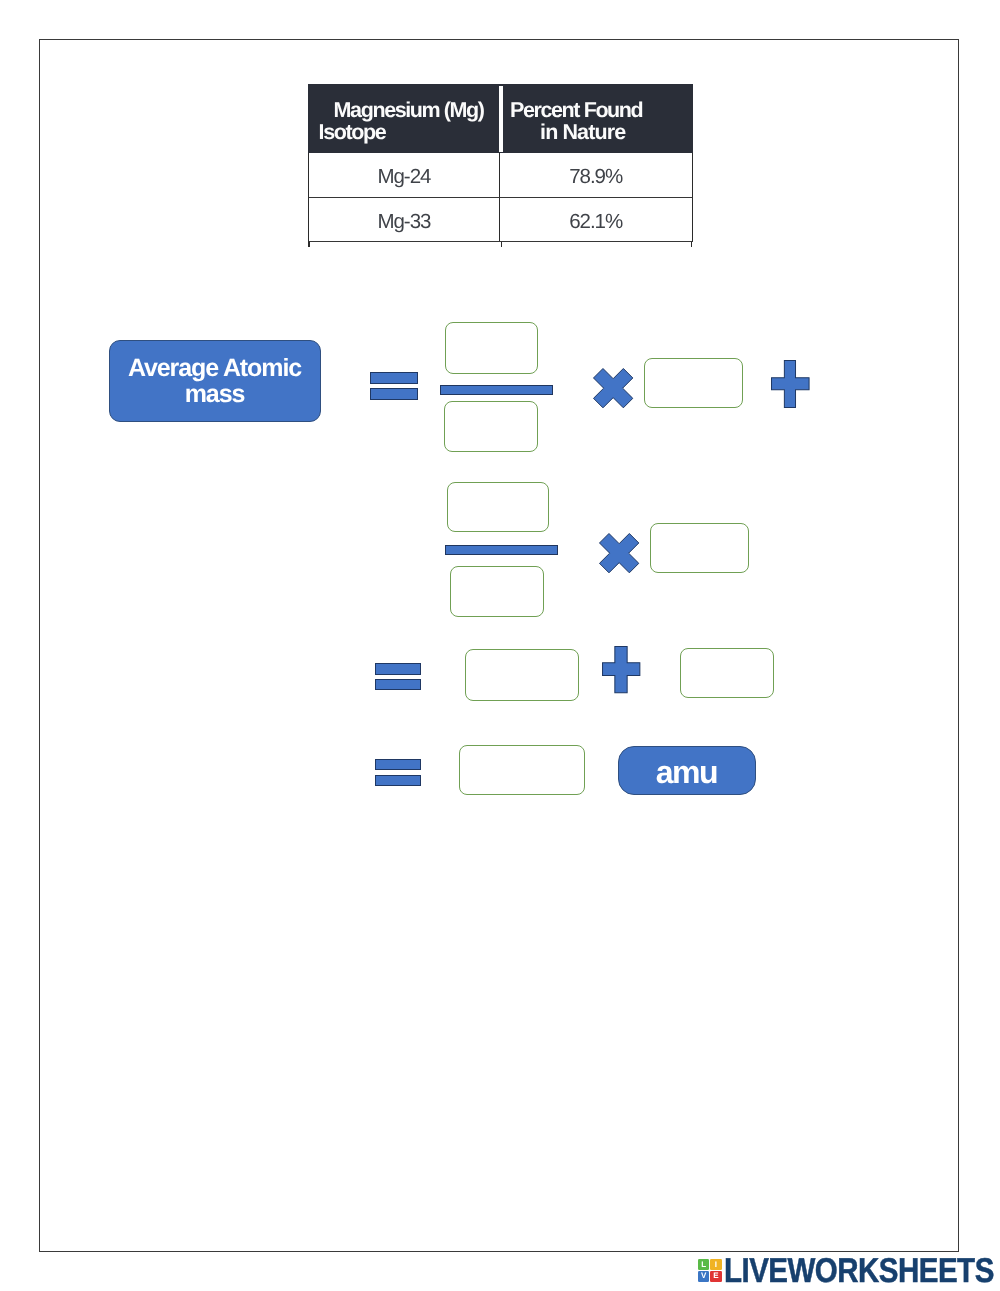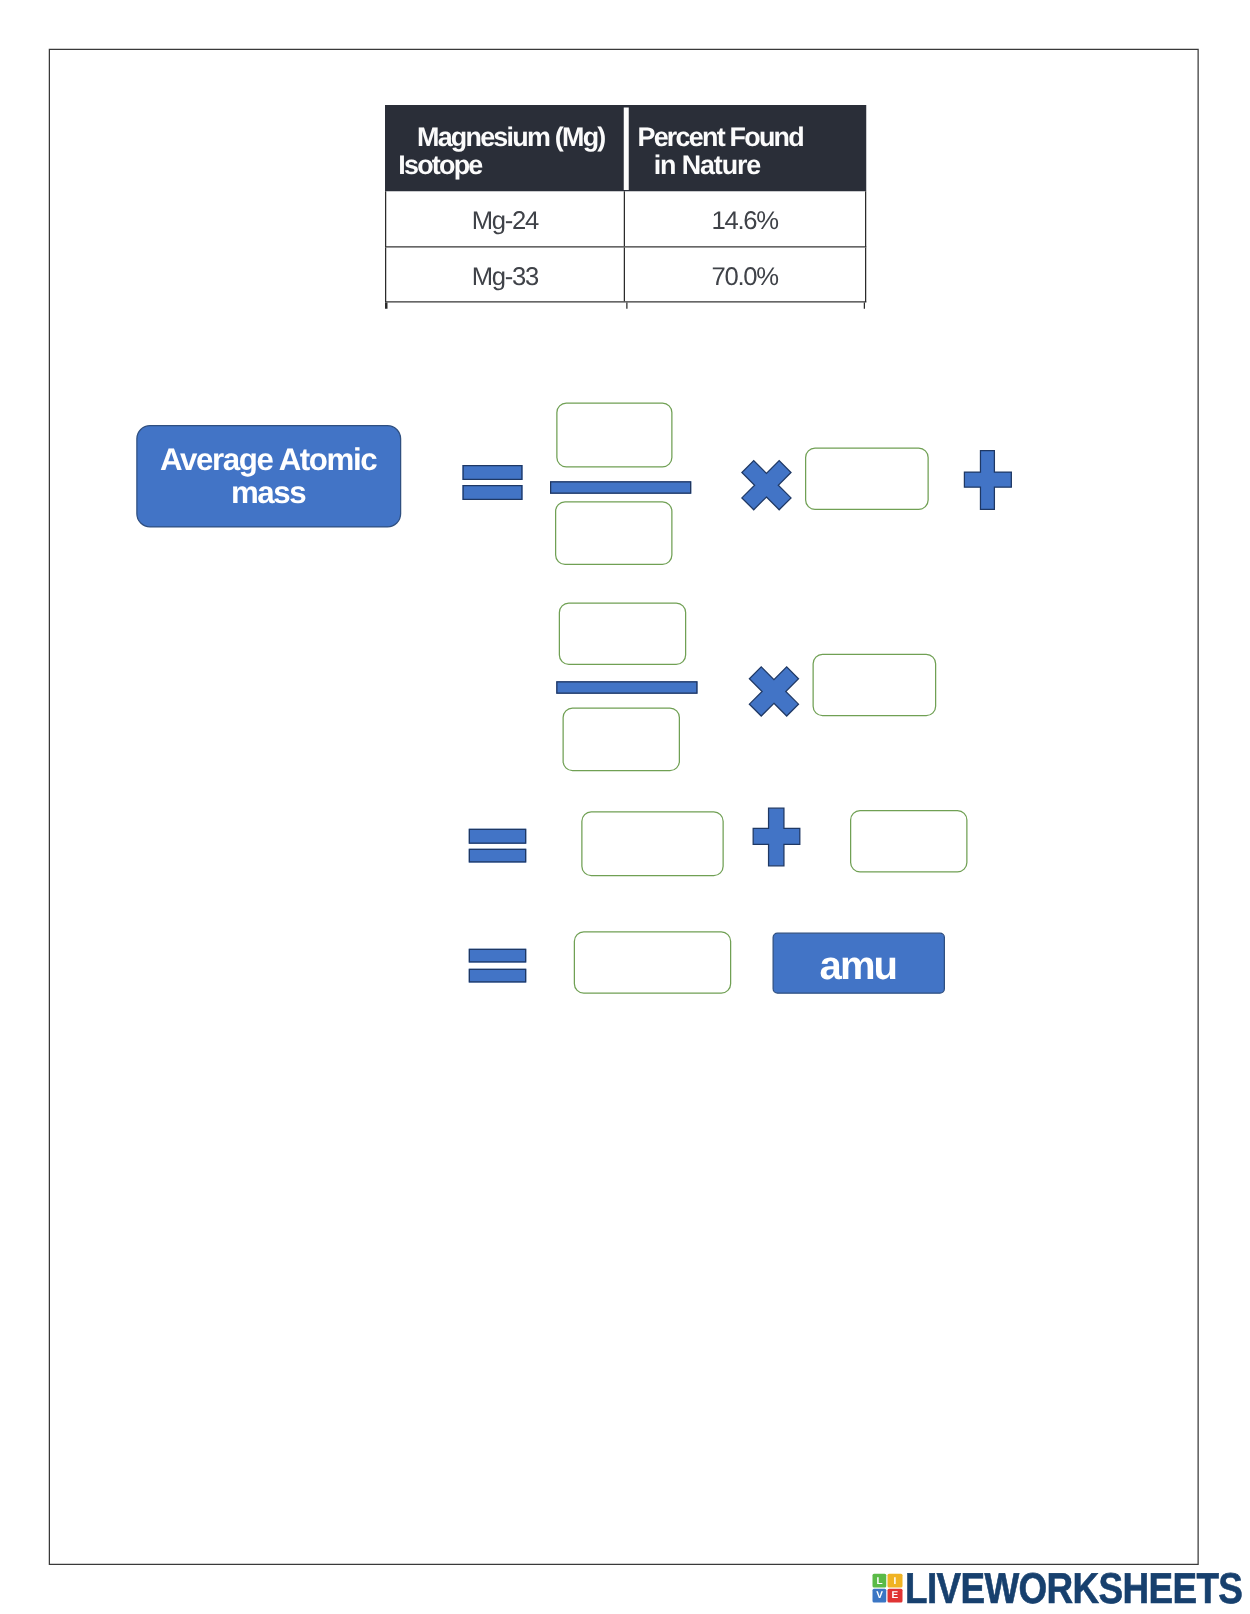--- a/index.html
+++ b/index.html
@@ -6,38 +6,38 @@
   body{width:1000px;height:1291px;background:#ffffff;font-family:"Liberation Sans",sans-serif;overflow:hidden;position:relative;-webkit-font-smoothing:antialiased;text-rendering:geometricPrecision;}
   .page{position:absolute;left:39px;top:39px;width:920px;height:1213px;border:1.4px solid #3a3a3a;box-sizing:border-box;background:#fff;}
   
   .tbl{position:absolute;left:308px;top:84.3px;width:384.5px;}
   .tbl-head{position:relative;height:69.2px;background:#2a2e38;}
   .th{position:absolute;color:#fbfbfb;font-family:"Liberation Sans",sans-serif;font-weight:bold;font-size:21.5px;line-height:22.4px;letter-spacing:-1.4px;white-space:nowrap;}
   .th span{display:block;}
   .th.c1{left:25.6px;top:14.4px;}
   .th.c1 span:last-child{margin-left:-15px;}
   .th.c2{left:202px;top:14.4px;}
-  .th.c2 span:last-child{margin-left:13px;letter-spacing:-0.9px;}
+  .th.c2 span:last-child{text-align:center;margin-left:13px;letter-spacing:-0.9px;}
   .hdiv{position:absolute;left:191.3px;top:1.7px;width:3.6px;height:66.4px;background:#fdfdfd;}
   .tbl-row{position:relative;height:44.2px;display:flex;border-bottom:1.5px solid #363636;border-left:1.6px solid #2b2b2b;border-right:1.6px solid #2b2b2b;box-sizing:border-box;}
   .tbl-row:first-of-type{border-top:1.6px solid #1d1d1d;height:45.8px;}
   .tbl-row .td{flex:1;text-align:center;font-family:Liberation Sans, sans-serif;font-size:20.5px;color:#3f4248;display:flex;align-items:center;justify-content:center;letter-spacing:-1px;line-height:1;padding-top:5px;}
   .tbl-row .c1{border-right:1.7px solid #2b2b2b;width:190.9px;flex:none;box-sizing:border-box;}
   .tbl-stub{position:relative;height:5.2px;}
   .tbl-stub div{position:absolute;top:0;width:1.7px;height:5.2px;background:#2b2b2b;}
   .stub-l{left:0;}
   .stub-m{left:192.5px;}
   .stub-r{left:382.6px;}
   
   .avg-label{position:absolute;left:108.5px;top:339.5px;width:212px;height:82px;background:#4274c6;border:1.1px solid #2f4f80;border-radius:11px;box-sizing:border-box;
     color:#ffffff;font-family:"Liberation Sans",sans-serif;font-weight:bold;font-size:25px;line-height:26px;text-align:center;letter-spacing:-1.1px;
     display:flex;align-items:center;justify-content:center;padding:0 12px;}
   .ebox{position:absolute;border:1.9px solid #70a054;border-radius:8px;background:#fff;box-sizing:border-box;}
   .bluebar{position:absolute;background:#4274c6;border:1px solid #20365e;box-sizing:border-box;}
-  .bluebtn{position:absolute;background:#4274c6;border:1.1px solid #2f4f80;border-radius:4px;box-sizing:border-box;color:#fff;font-family:"Liberation Sans",sans-serif;font-weight:bold;font-size:32px;letter-spacing:-1.5px;line-height:1;display:flex;align-items:center;justify-content:center;}
+  .bluebtn{position:absolute;background:#4274c6;border:1.1px solid #2f4f80;border-radius:16px;box-sizing:border-box;color:#fff;font-family:"Liberation Sans",sans-serif;font-weight:bold;font-size:32px;letter-spacing:-1.5px;line-height:1;display:flex;align-items:center;justify-content:center;}
   .bluebtn span{display:block;padding-right:1px;position:relative;top:1px;}
   .eqsign{position:absolute;}
   .eqsign i{position:absolute;left:0;right:0;background:#4274c6;border:1.3px solid #1f3864;box-sizing:border-box;display:block;}
   svg.op{position:absolute;overflow:visible;}
   
   .lw{position:absolute;left:697.7px;top:1259px;display:flex;align-items:flex-start;}
   .lw-grid{display:grid;grid-template-columns:repeat(2,11.8px);grid-template-rows:repeat(2,11.2px);gap:0.5px;margin-top:0px;}
   .lw-grid span{display:flex;align-items:center;justify-content:center;color:#fff;font-weight:bold;font-size:8px;line-height:1;font-family:"Liberation Sans",sans-serif;border-radius:1.2px;}
   .lw-grid .t0{background:#5aba47;}
   .lw-grid .t1{background:#f0b323;}
@@ -57,25 +57,25 @@
       <span>Isotope</span>
     </div>
     <div class="hdiv"></div>
     <div class="th c2">
       <span>Percent Found</span>
       <span>in Nature</span>
     </div>
   </div>
   <div class="tbl-row">
     <div class="td c1">Mg-24</div>
-    <div class="td c2">14.6%</div>
+    <div class="td c2">78.9%</div>
   </div>
   <div class="tbl-row">
     <div class="td c1">Mg-33</div>
-    <div class="td c2">70.0%</div>
+    <div class="td c2">62.1%</div>
   </div>
   <div class="tbl-stub">
     <div class="stub-l"></div>
     <div class="stub-m"></div>
     <div class="stub-r"></div>
   </div>
 </div>
 
 <div class="avg-label">Average Atomic mass</div>
 

